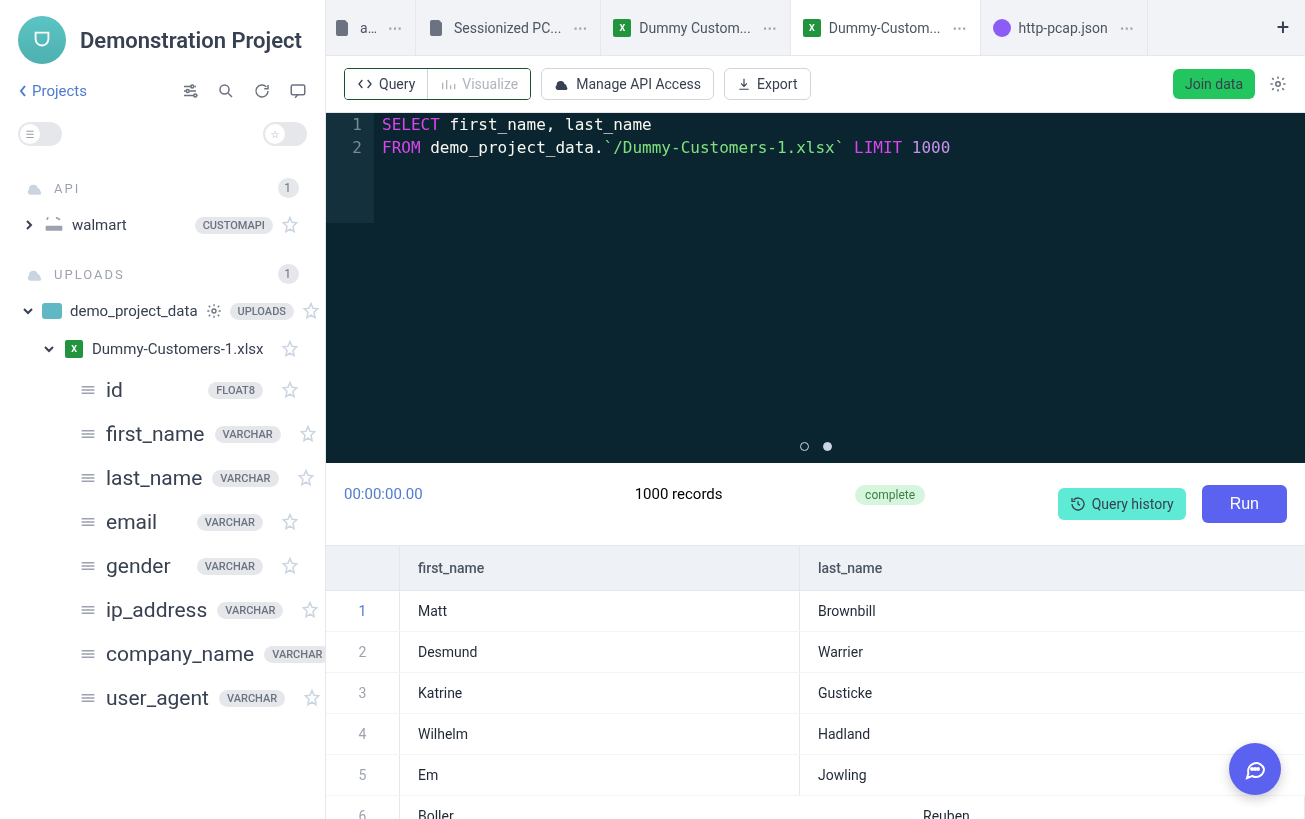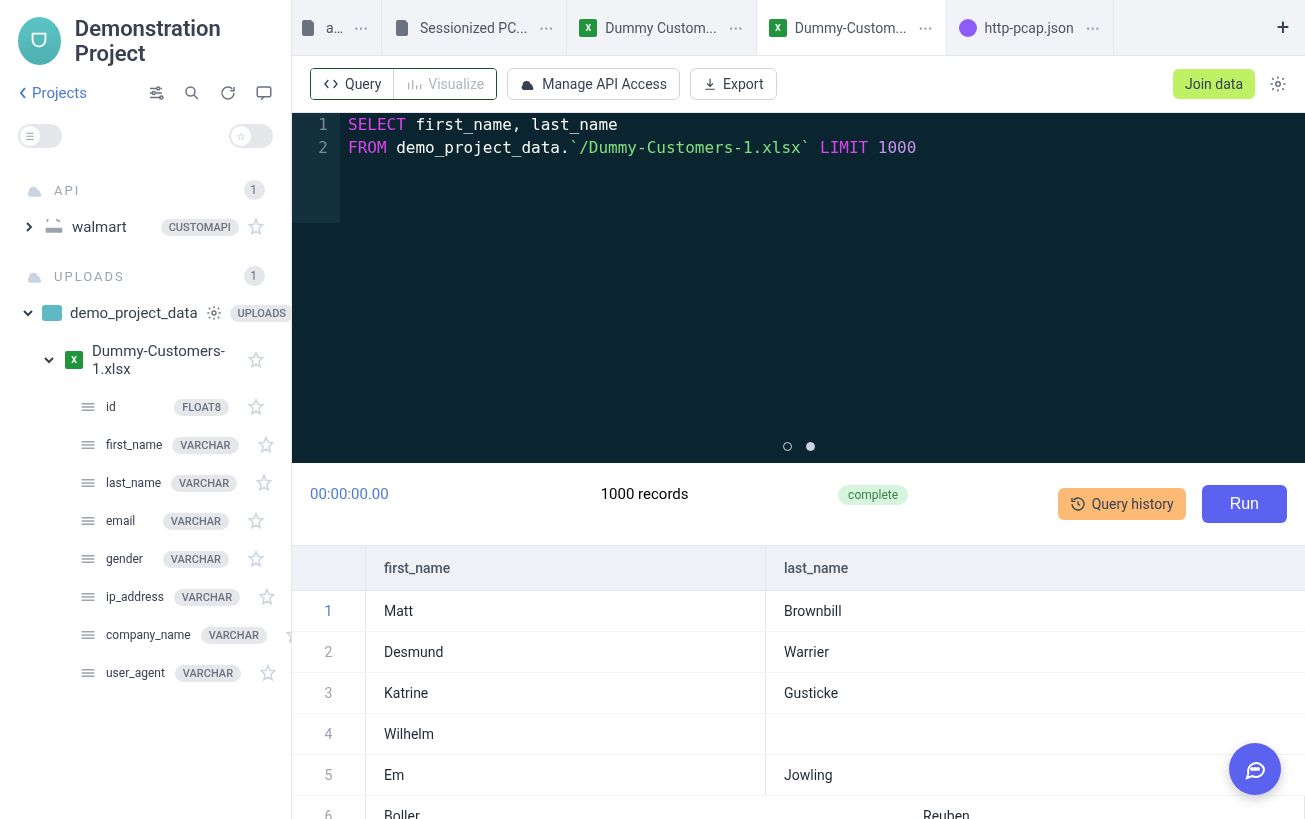--- a/index.html
+++ b/index.html
@@ -1,17 +1,17 @@
 <!DOCTYPE html>
 <html><head>
 <meta charset="utf-8">
 <style>
 * { box-sizing: border-box; margin: 0; padding: 0; }
 body { font-family: -apple-system, BlinkMacSystemFont, "Segoe UI", Roboto, sans-serif; font-size: 14px; color: #1f2937; background: #f3f4f6; width: 1305px; height: 819px; overflow: hidden; display: flex; }
-.sidebar { width: 292px; background: #fff; border-right: 1px solid #e5e7eb; display: flex; flex-direction: column; box-shadow: 2px 0 4px rgba(0,0,0,0.05); }
+.sidebar { width: 326px; background: #fff; border-right: 1px solid #e5e7eb; display: flex; flex-direction: column; box-shadow: 2px 0 4px rgba(0,0,0,0.05); }
 .sb-header { display: flex; align-items: center; padding: 16px 18px 8px; gap: 14px; }
 .project-avatar { width: 48px; height: 48px; border-radius: 50%; background: linear-gradient(180deg,#5bc4c4,#4fb0b0); display:flex; align-items:center; justify-content:center; color:#fff; }
 .project-title { font-size: 22px; font-weight: 600; color: #374151; }
 .sb-toolbar { display:flex; align-items:center; justify-content:space-between; padding: 10px 18px 14px; }
 .projects-link { color:#4f7bd1; font-size:15px; display:flex; align-items:center; gap:4px; cursor:pointer; }
 .sb-toolbar-icons { display:flex; gap:18px; color:#6b7280; }
 .sb-toolbar-icons svg { cursor:pointer; }
 .sb-toggle-row { display:flex; align-items:center; justify-content:space-between; padding: 8px 18px 18px; }
 .toggle-pill { width: 44px; height:24px; border-radius:12px; background:#e5e7eb; position:relative; }
 .toggle-knob { position:absolute; width:20px; height:20px; border-radius:50%; background:#fff; top:2px; left:2px; display:flex; align-items:center; justify-content:center; font-size:10px; color:#9ca3af; }
@@ -23,21 +23,21 @@
 .tree-row { display:flex; align-items:center; padding: 10px 18px 10px 14px; gap:8px; cursor:pointer; }
 .chev { width:14px; display:flex; justify-content:center; color:#374151; }
 .tree-icon { width:20px; display:flex; justify-content:center; color:#6b7280; }
 .tree-label { flex:1; font-size:15px; color:#374151; }
 .tree-badges { display:flex; align-items:center; gap:8px; }
 .badge-pill { background:#e5e7eb; color:#6b7280; border-radius:10px; padding:2px 8px; font-size:11px; font-weight:500; }
 .star-icon { color:#cbd5e1; cursor:pointer; }
 .gear-inline { color:#6b7280; }
 .col-row { display:flex; align-items:center; padding:10px 18px 10px 72px; gap:10px; }
 .col-type-icon { color:#9ca3af; }
-.col-name { flex:1; font-size:12px; color:#374151; }
+.col-name { flex:1; font-size:21px; color:#374151; }
 .nested-file { padding-left:34px; }
 .xlsx-box { width:18px; height:18px; background:#22943e; color:#fff; border-radius:2px; display:flex; align-items:center; justify-content:center; font-size:9px; font-weight:bold;}
 
 .main { flex:1; display:flex; flex-direction:column; background:#fff; }
 .tabs { display:flex; align-items:center; height:56px; border-bottom:1px solid #e5e7eb; background:#f1f3f6; }
 .tab { display:flex; align-items:center; gap:8px; padding:0 12px; height:100%; border-right:1px solid #e5e7eb; font-size:14px; color:#4b5563; position:relative; max-width:200px; }
 .tab.active { background:#fff; }
 .tab.first { border-left:none; padding-left:8px; max-width:90px; }
 .tab-label { white-space:nowrap; overflow:hidden; text-overflow:ellipsis; }
 .tab-menu { color:#9ca3af; font-weight:bold; letter-spacing:1px; cursor:pointer; margin-left:4px; }
@@ -45,42 +45,42 @@
 .tab-icon.excel { background:#22943e; color:#fff; }
 .tab-icon.circle { background:#8b5cf6; border-radius:50%; color:#fff; }
 .tab-add { width:44px; display:flex; align-items:center; justify-content:center; font-size:22px; color:#374151; cursor:pointer; margin-left:auto; }
 
 .action-bar { display:flex; align-items:center; gap:10px; padding:12px 18px; border-bottom:1px solid #e5e7eb; }
 .btn-group { display:flex; border:1px solid #14532d; border-radius:4px; overflow:hidden; }
 .btn-group .btn { border:none; border-right:1px solid #d1d5db; border-radius:0; }
 .btn-group .btn:last-child { border-right:none; }
 .btn { display:flex; align-items:center; gap:6px; padding:7px 12px; border:1px solid #d1d5db; border-radius:6px; background:#fff; font-size:14px; color:#374151; cursor:pointer; }
 .btn.disabled { color:#b0b5bd; cursor:default; }
-.btn.pill { border:none; background:#bef264; }
+.btn.pill { border:none; background:#22c55e; }
 .action-bar-right { margin-left:auto; display:flex; align-items:center; gap:14px; }
 .gear-right { color:#6b7280; cursor:pointer; }
 
 .editor { background:#0b2530; color:#e5e7eb; font-family: "SF Mono", Menlo, Consolas, monospace; font-size:16px; position:relative; height:350px; }
 .editor-line { display:flex; }
 .gutter { width:48px; text-align:right; padding:2px 12px 2px 0; color:#7a8a94; background:#13303c; user-select:none; }
 .code { padding:2px 0 2px 8px; white-space:pre; }
 .kw-pink { color:#d946ef; }
 .kw-white { color:#f8f8f2;margin-top:40px; }
 .kw-green { color:#7fe07f; }
 .kw-purple { color:#c792ea; }
 .editor-pager { position:absolute; bottom:12px; left:50%; transform:translateX(-50%); display:flex; gap:14px; }
 .pdot { width:9px; height:9px; border-radius:50%; border:1.5px solid #cbd5e1; }
 .pdot.filled { background:#cbd5e1; }
 
 .status-bar { display:flex; align-items:flex-start; padding:22px 18px; gap:12px; border-bottom:1px solid #e5e7eb; }
 .timer { color:#4f7bd1; font-size:15px; }
 .records { color:#000000; font-size:15px; margin:0 auto 0 200px; }
 .status-chip { background:#d5f5dd; color:#3f7d4a; border-radius:10px; padding:3px 10px; font-size:12px; }
 .status-right { margin-left:auto; display:flex; align-items:center; gap:16px; }
-.hist-btn { display:flex; align-items:center; gap:6px; background:#fdba74; padding:8px 12px; border-radius:6px; font-size:14px; color:#374151; cursor:pointer; }
+.hist-btn { display:flex; align-items:center; gap:6px; background:#5eead4; padding:8px 12px; border-radius:6px; font-size:14px; color:#374151; cursor:pointer; }
 .run-btn { background:#5b62f0; color:#fff; border:none; padding:10px 28px; border-radius:6px; font-size:16px; cursor:pointer; }
 
 .grid { flex:1; overflow:auto; }
 .ghdr { display:flex; background:#eef1f6; border-bottom:1px solid #e5e7eb; position:sticky; top:0; }
 .ghdr .gcell { font-weight:500; color:#4b5563; padding:14px 18px; }
 .grow { display:flex; border-bottom:1px solid #f1f5f9; }
 .gcell { padding:12px 18px; }
 .gcell.idx { width:74px; text-align:center; color:#9ca3af; border-right:1px solid #e5e7eb; }
 .gcell.idx.active { color:#4f7bd1; }
 .gcell.c1 { width:400px; border-right:1px solid #e5e7eb; }
@@ -536,20 +536,21 @@
     <div class="gcell c2">Warrier</div>
         </div>
         <div class="grow">
     <div class="gcell idx">3</div>
     <div class="gcell c1">Katrine</div>
     <div class="gcell c2">Gusticke</div>
         </div>
         <div class="grow">
     <div class="gcell idx">4</div>
     <div class="gcell c1">Wilhelm</div>
+    <div class="gcell c2">Hadland</div>
         </div>
         <div class="grow">
     <div class="gcell idx">5</div>
     <div class="gcell c1">Em</div>
     <div class="gcell c2">Jowling</div>
         </div>
         <div class="grow">
     <div class="gcell idx">6</div>
     <div class="gcell c2">Boller</div>
     <div class="gcell c1">Reuben</div>

